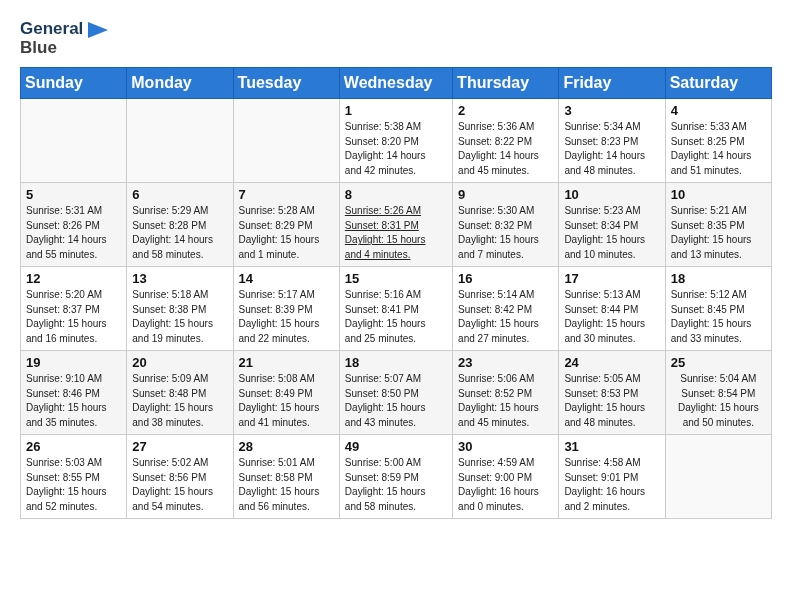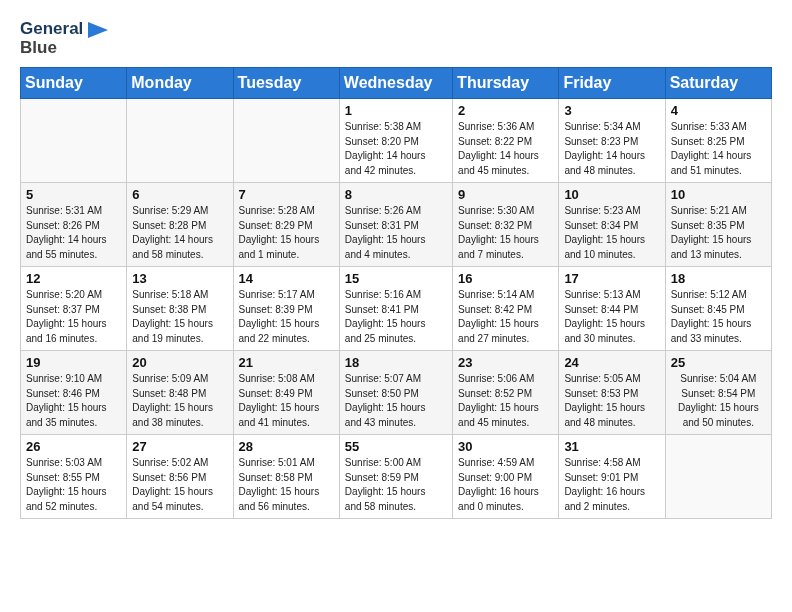--- a/index.html
+++ b/index.html
@@ -155,21 +155,21 @@
         </td>
         <td>
           <div class="day-number">7</div>
           <div class="day-info" style="white-space: pre-line;">Sunrise: 5:28 AM
 Sunset: 8:29 PM
 Daylight: 15 hours
 and 1 minute.</div>
         </td>
         <td>
           <div class="day-number">8</div>
-          <div class="day-info" style="white-space: pre-line;">Sunrise: 5:26 AM
+          <div class="day-info" style="white-space: pre-line; text-decoration: underline;">Sunrise: 5:26 AM
 Sunset: 8:31 PM
 Daylight: 15 hours
 and 4 minutes.</div>
         </td>
         <td>
           <div class="day-number">9</div>
           <div class="day-info" style="white-space: pre-line;">Sunrise: 5:30 AM
 Sunset: 8:32 PM
 Daylight: 15 hours
 and 7 minutes.</div>
@@ -307,21 +307,21 @@
 and 54 minutes.</div>
         </td>
         <td>
           <div class="day-number">28</div>
           <div class="day-info" style="white-space: pre-line;">Sunrise: 5:01 AM
 Sunset: 8:58 PM
 Daylight: 15 hours
 and 56 minutes.</div>
         </td>
         <td>
-          <div class="day-number">55</div>
+          <div class="day-number">49</div>
           <div class="day-info" style="white-space: pre-line;">Sunrise: 5:00 AM
 Sunset: 8:59 PM
 Daylight: 15 hours
 and 58 minutes.</div>
         </td>
         <td>
           <div class="day-number">30</div>
           <div class="day-info" style="white-space: pre-line;">Sunrise: 4:59 AM
 Sunset: 9:00 PM
 Daylight: 16 hours

